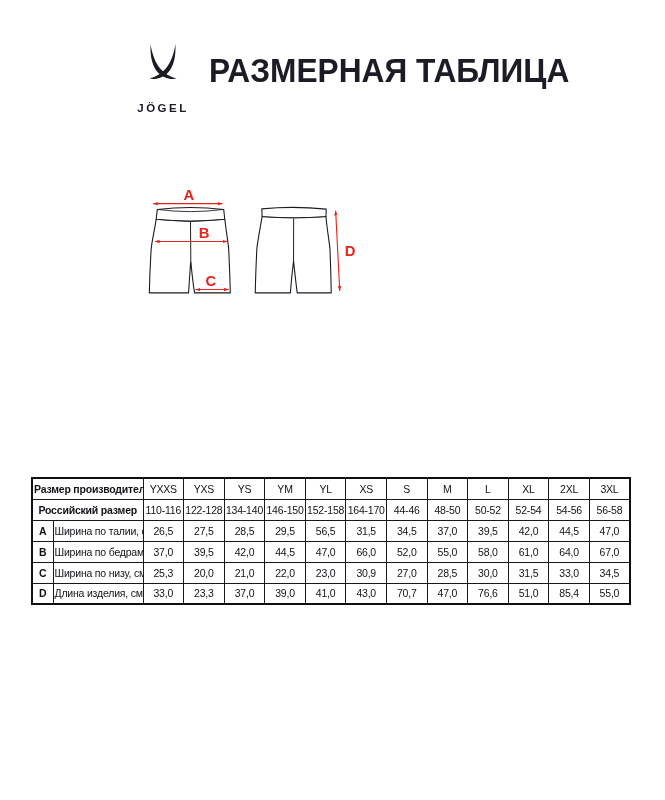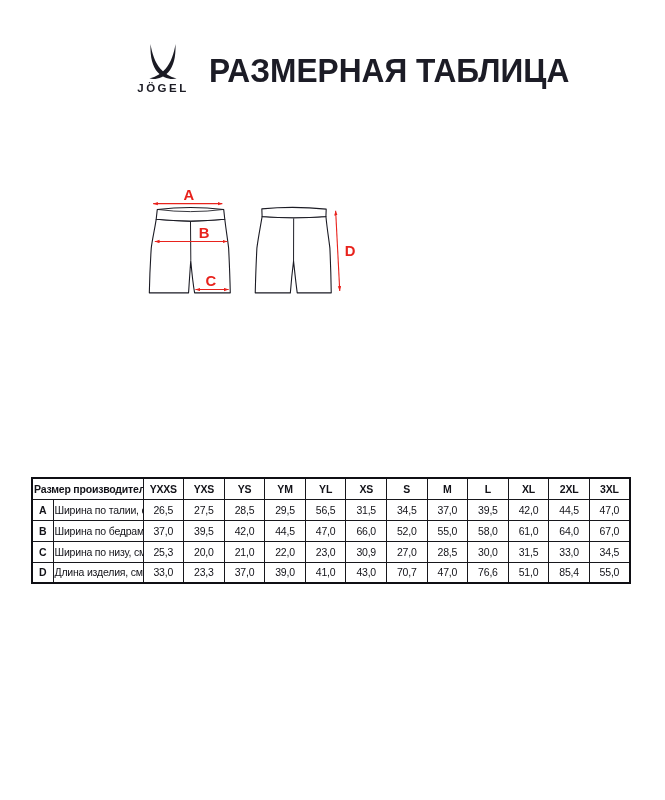--- a/index.html
+++ b/index.html
@@ -11,21 +11,21 @@
     font-family: "Liberation Sans", sans-serif;
     color: #1c1c26;
   }
   
   .brand {
     position: absolute; left: 128px; top: 44px; width: 70px;
     text-align: center;
   }
   .brand .mark { display: block; margin: 0 auto; }
   .brand .wordmark {
-    display: block; margin-top: 0;
+    display: block; margin-top: 20px;
     font-size: 11.5px; font-weight: bold;
     letter-spacing: 2.5px; color: #1b1b24;
   }
   .page-title {
     position: absolute; left: 209px; top: 52px;
     font-size: 33px; font-weight: bold; color: #1c1c26;
     letter-spacing: 0px; white-space: nowrap;
     transform: scaleX(0.96); transform-origin: left top;
   }
   
@@ -44,21 +44,21 @@
   }
   table.size-table td {
     border: 1px solid #17171c;
     height: 21px; padding: 0 1px;
     text-align: center; vertical-align: middle;
     font-size: 10.5px; color: #121218;
     letter-spacing: -0.2px;
     overflow: hidden; white-space: nowrap;
   }
   td.hdr { font-weight: bold; font-size: 11px; }
-  td.sizehdr { font-weight: bold; font-size: 10.5px; }
+  td.sizehdr { font-weight: normal; font-size: 10.5px; }
   td.letter { font-weight: bold; font-size: 11px; }
   td.mlabel { font-size: 9.5px; letter-spacing: -0.3px; }
   col.c-letter { width: 21px; }
   col.c-label  { width: 90px; }
 </style>
 </head>
 <body>
 
 <div class="brand">
   <svg class="mark" width="34" height="38" viewBox="0 0 32 38" aria-hidden="true">
@@ -156,20 +156,35 @@
         <td class="sizehdr">YL</td>
         <td class="sizehdr">XS</td>
         <td class="sizehdr">S</td>
         <td class="sizehdr">M</td>
         <td class="sizehdr">L</td>
         <td class="sizehdr">XL</td>
         <td class="sizehdr">2XL</td>
         <td class="sizehdr">3XL</td>
       </tr>
       <tr>
+        <td class="hdr" colspan="2">Российский размер</td>
+        <td>110-116</td>
+        <td>122-128</td>
+        <td>134-140</td>
+        <td>146-150</td>
+        <td>152-158</td>
+        <td>164-170</td>
+        <td>44-46</td>
+        <td>48-50</td>
+        <td>50-52</td>
+        <td>52-54</td>
+        <td>54-56</td>
+        <td>56-58</td>
+      </tr>
+      <tr>
         <td class="letter">A</td>
         <td class="mlabel">Ширина по талии, см</td>
         <td>26,5</td>
         <td>27,5</td>
         <td>28,5</td>
         <td>29,5</td>
         <td>56,5</td>
         <td>31,5</td>
         <td>34,5</td>
         <td>37,0</td>

